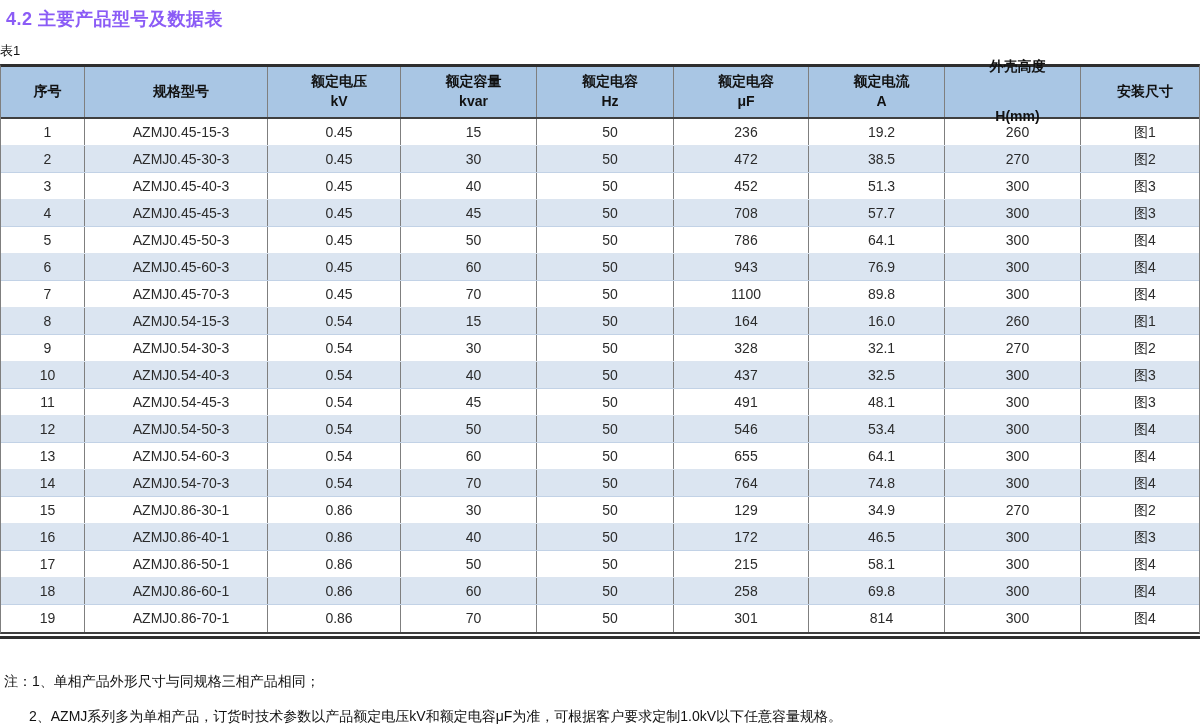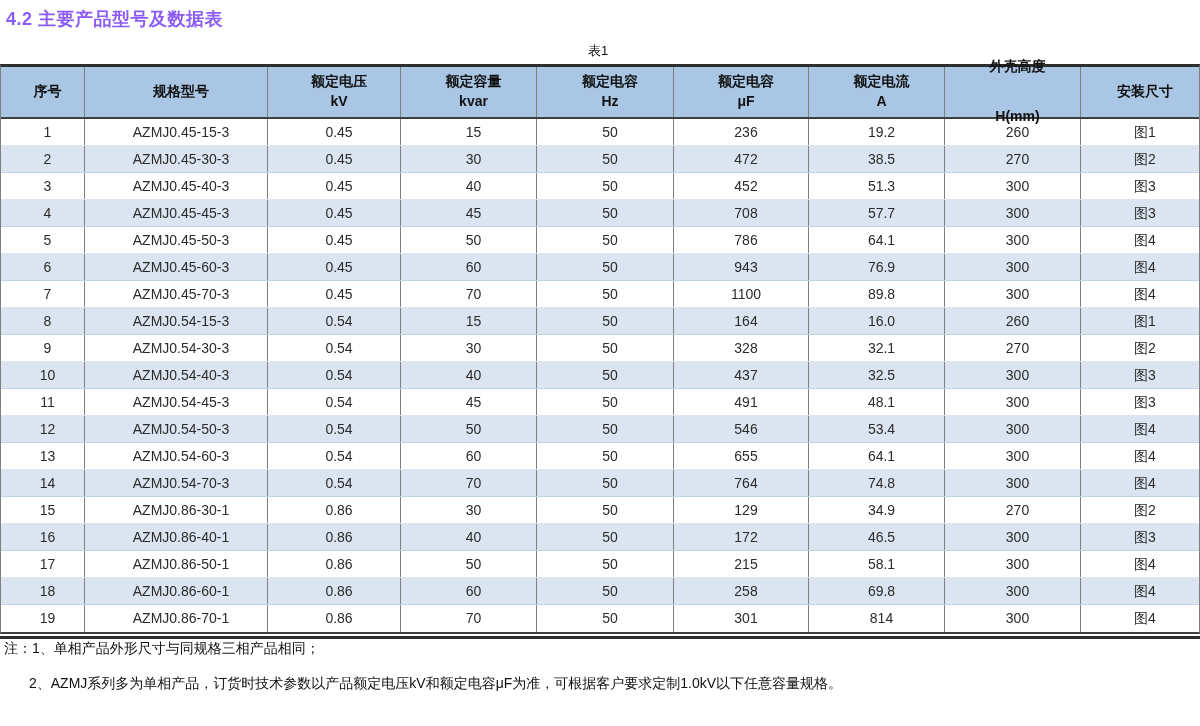--- a/index.html
+++ b/index.html
@@ -16,21 +16,21 @@
     font-family:"Liberation Sans","DejaVu Sans",sans-serif;
     color:#222;
   }
   .page{width:1200px;height:726px;position:relative;}
   .title{
     padding:7px 0 0 6px;
     font-size:18px;font-weight:600;color:#8b5cf6;
     letter-spacing:0.5px;
   }
   .table-label{
-    text-align:center;
+    text-align:left;
     padding-right:4px;
     margin-top:11px;margin-bottom:4px;
     font-size:13px;color:#111;
   }
   .spec-table{
     width:1200px;
     border-top:3px solid var(--border-dark);
     border-left:1px solid var(--border-gray);
     border-right:1px solid var(--border-gray);
     border-bottom:2px solid #404040;
@@ -70,21 +70,21 @@
   .col3{width:136px;}
   .col4{width:137px;}
   .col5{width:135px;}
   .col6{width:136px;}
   .col7{width:136px;gap:30px;}
   .col8{flex:1;}
   .bottom-line{
     width:1200px;height:3px;background:var(--border-dark);
     margin-top:2px;
   }
-  .notes{margin-top:0;font-size:14px;color:#111;padding-left:4px;}
+  .notes{margin-top:33px;font-size:14px;color:#111;padding-left:4px;}
   .note-line{line-height:1.4;}
   .note-line.indent{margin-top:15px;padding-left:25px;}
 </style>
 </head>
 <body>
 
 <div class="page">
   <div class="title">4.2 主要产品型号及数据表</div>
   <div class="table-label">表1</div>
 

